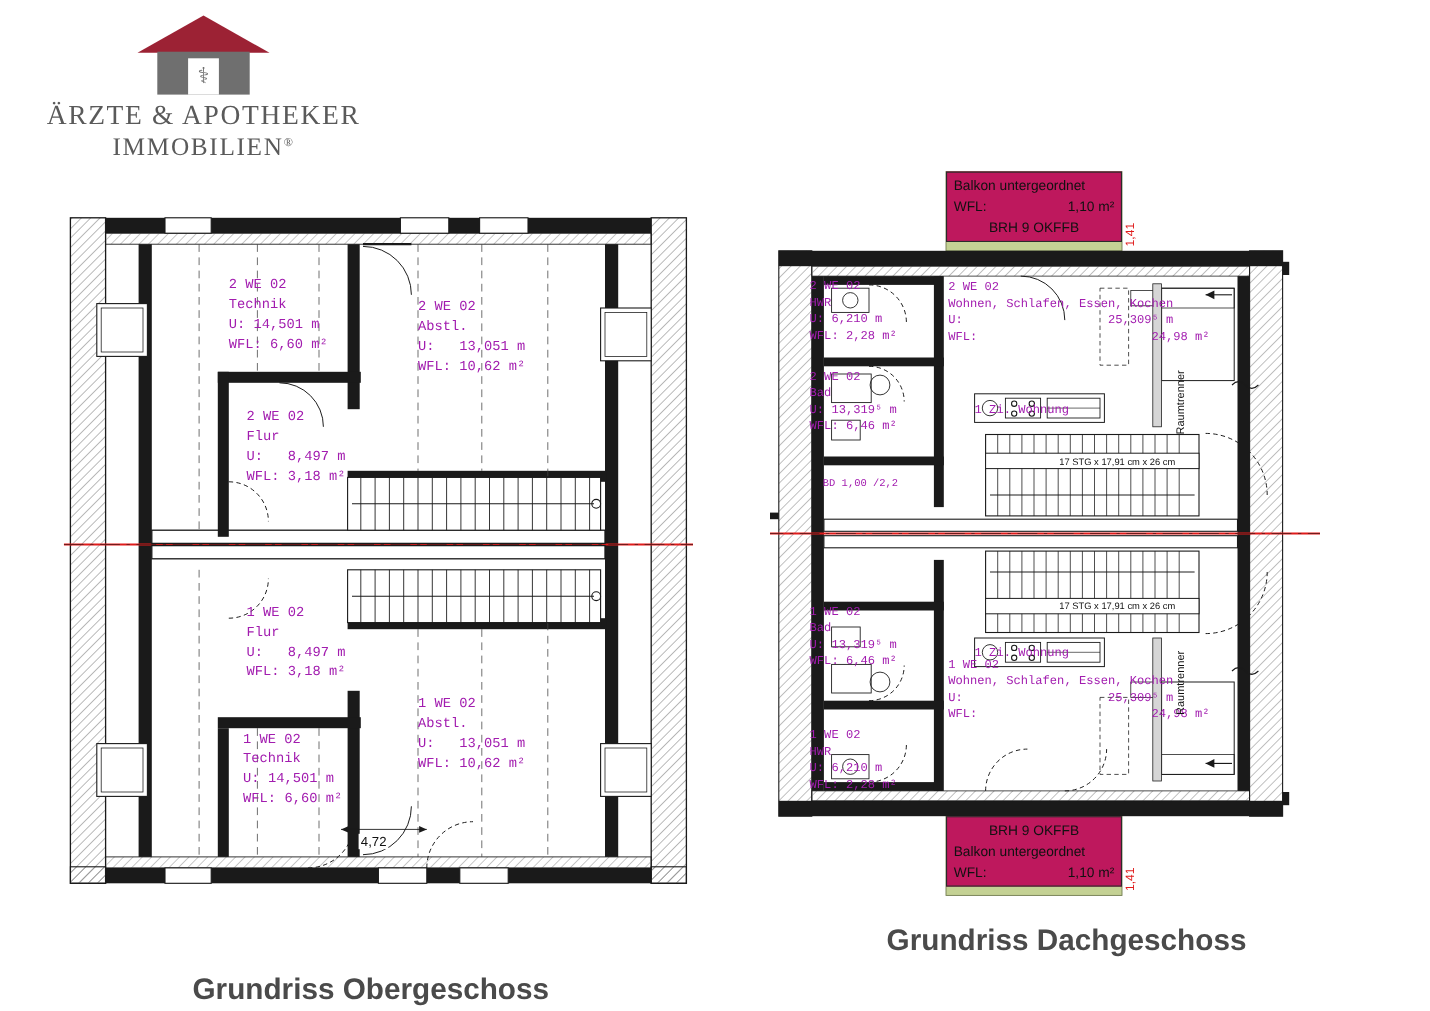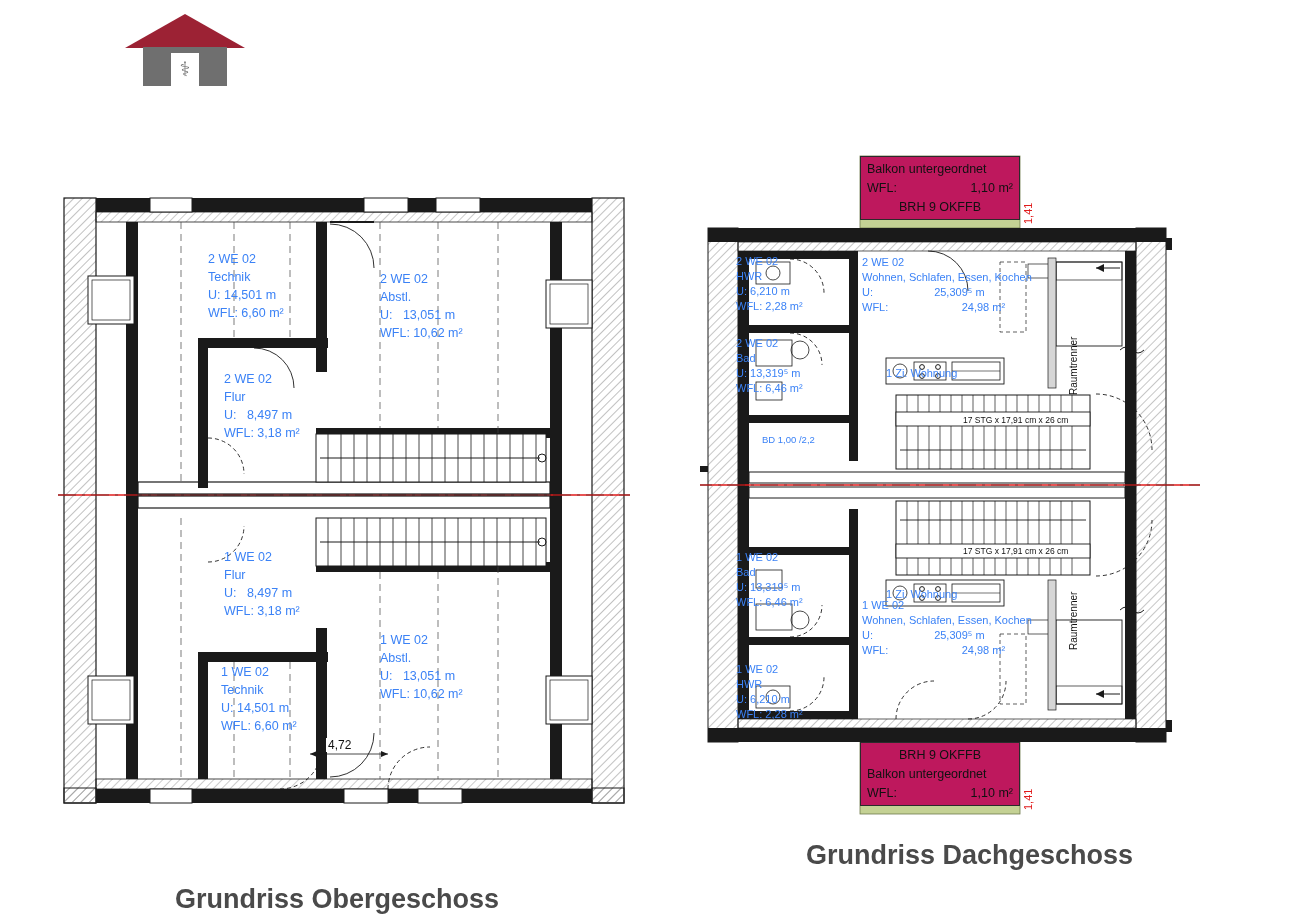--- a/index.html
+++ b/index.html
@@ -116,23 +116,23 @@
     box-sizing: border-box;
   }
   #plan-left  { left: 58px;  top: 188px; width: 572px; height: 625px; }
   #plan-right { left: 700px; top: 150px; width: 500px; height: 668px; }
 
   .plan svg { display: block; }
 
   
   .lbl {
     position: absolute;
-    font-family: Liberation Sans, sans-serif;
+    font-family: Liberation Mono, monospace;
     font-size: 12.5px;
-    color: #3b82f6;
+    color: #a21caf;
     line-height: 1.45;
     white-space: nowrap;
   }
   .lbl .row { display: block; }
   .lbl.small { font-size: 11px; line-height: 1.35; }
   .lbl.tiny  { font-size: 9.5px; line-height: 1.3; }
 
   .boxed {
     position: absolute;
     background: #be185d;
@@ -166,20 +166,21 @@
     white-space: nowrap;
   }
   .dimtxt {
     position: absolute;
     font-size: 12px;
     color: #111;
     font-family: "Liberation Sans", sans-serif;
     background: #fff;
     padding: 0 2px;
     white-space: nowrap;
+    margin-top: 20px;
   }
   .stairtxt {
     position: absolute;
     font-size: 8.5px;
     color: #111;
     font-family: "Liberation Sans", sans-serif;
     white-space: nowrap;
     margin-left: 47px;
   }
 </style>
@@ -187,20 +188,22 @@
 <body>
 
 <div id="logo">
   <div class="mark">
     <div class="chimney"></div>
     <div class="roof"></div>
     <div class="body"></div>
     <div class="window"></div>
     <div class="pestle">⚕</div>
   </div>
+  <div class="name1">ÄRZTE &amp; APOTHEKER</div>
+  <div class="name2"><span>IMMOBILIEN</span><span class="reg">®</span></div>
 </div>
 
 <div class="plan" id="plan-left">
   <svg width="572" height="625" viewBox="0 0 572 625" xmlns="http://www.w3.org/2000/svg">
     <defs>
       <pattern id="hatchL" width="6" height="6" patternTransform="rotate(45)" patternUnits="userSpaceOnUse">
         <line x1="0" y1="0" x2="0" y2="6" stroke="#9a9a9a" stroke-width="1"></line>
       </pattern>
       <pattern id="hatchV" width="6" height="6" patternTransform="rotate(45)" patternUnits="userSpaceOnUse">
         <line x1="0" y1="0" x2="0" y2="6" stroke="#8d8d8d" stroke-width="1.1"></line>
@@ -574,21 +577,21 @@
     <span class="row"><span>U:</span> <span>6,210 m</span></span>
     <span class="row"><span>WFL:</span> <span>2,28 m²</span></span>
   </div>
 
   <div class="lbl small" style="left:36px; top:186px;">
     <span class="row">2 WE 02</span>
     <span class="row">Bad</span>
     <span class="row"><span>U:</span> <span>13,319⁵ m</span></span>
     <span class="row"><span>WFL:</span> <span>6,46 m²</span></span>
   </div>
-  <div class="lbl tiny" style="left:62px; top:284px;">BD 1,00 /2,2</div>
+  <div class="lbl tiny" style="left:48px; top:284px;">BD 1,00 /2,2</div>
 
   <div class="lbl small" style="left:162px; top:105px;">
     <span class="row">2 WE 02</span>
     <span class="row">Wohnen, Schlafen, Essen, Kochen</span>
     <span class="row"><span>U:</span> &nbsp;&nbsp;&nbsp;&nbsp;&nbsp;&nbsp;&nbsp;&nbsp;&nbsp;&nbsp;&nbsp;&nbsp;&nbsp;&nbsp;&nbsp;&nbsp;&nbsp;&nbsp;&nbsp;<span>25,309⁵ m</span></span>
     <span class="row"><span>WFL:</span> &nbsp;&nbsp;&nbsp;&nbsp;&nbsp;&nbsp;&nbsp;&nbsp;&nbsp;&nbsp;&nbsp;&nbsp;&nbsp;&nbsp;&nbsp;&nbsp;&nbsp;&nbsp;&nbsp;&nbsp;&nbsp;&nbsp;&nbsp;<span>24,98 m²</span></span>
   </div>
   <div class="lbl small" style="left:186px; top:216px;">1 Zi. Wohnung</div>
   <div class="vert-txt" style="left:368px; top:245px;">Raumtrenner</div>
 

